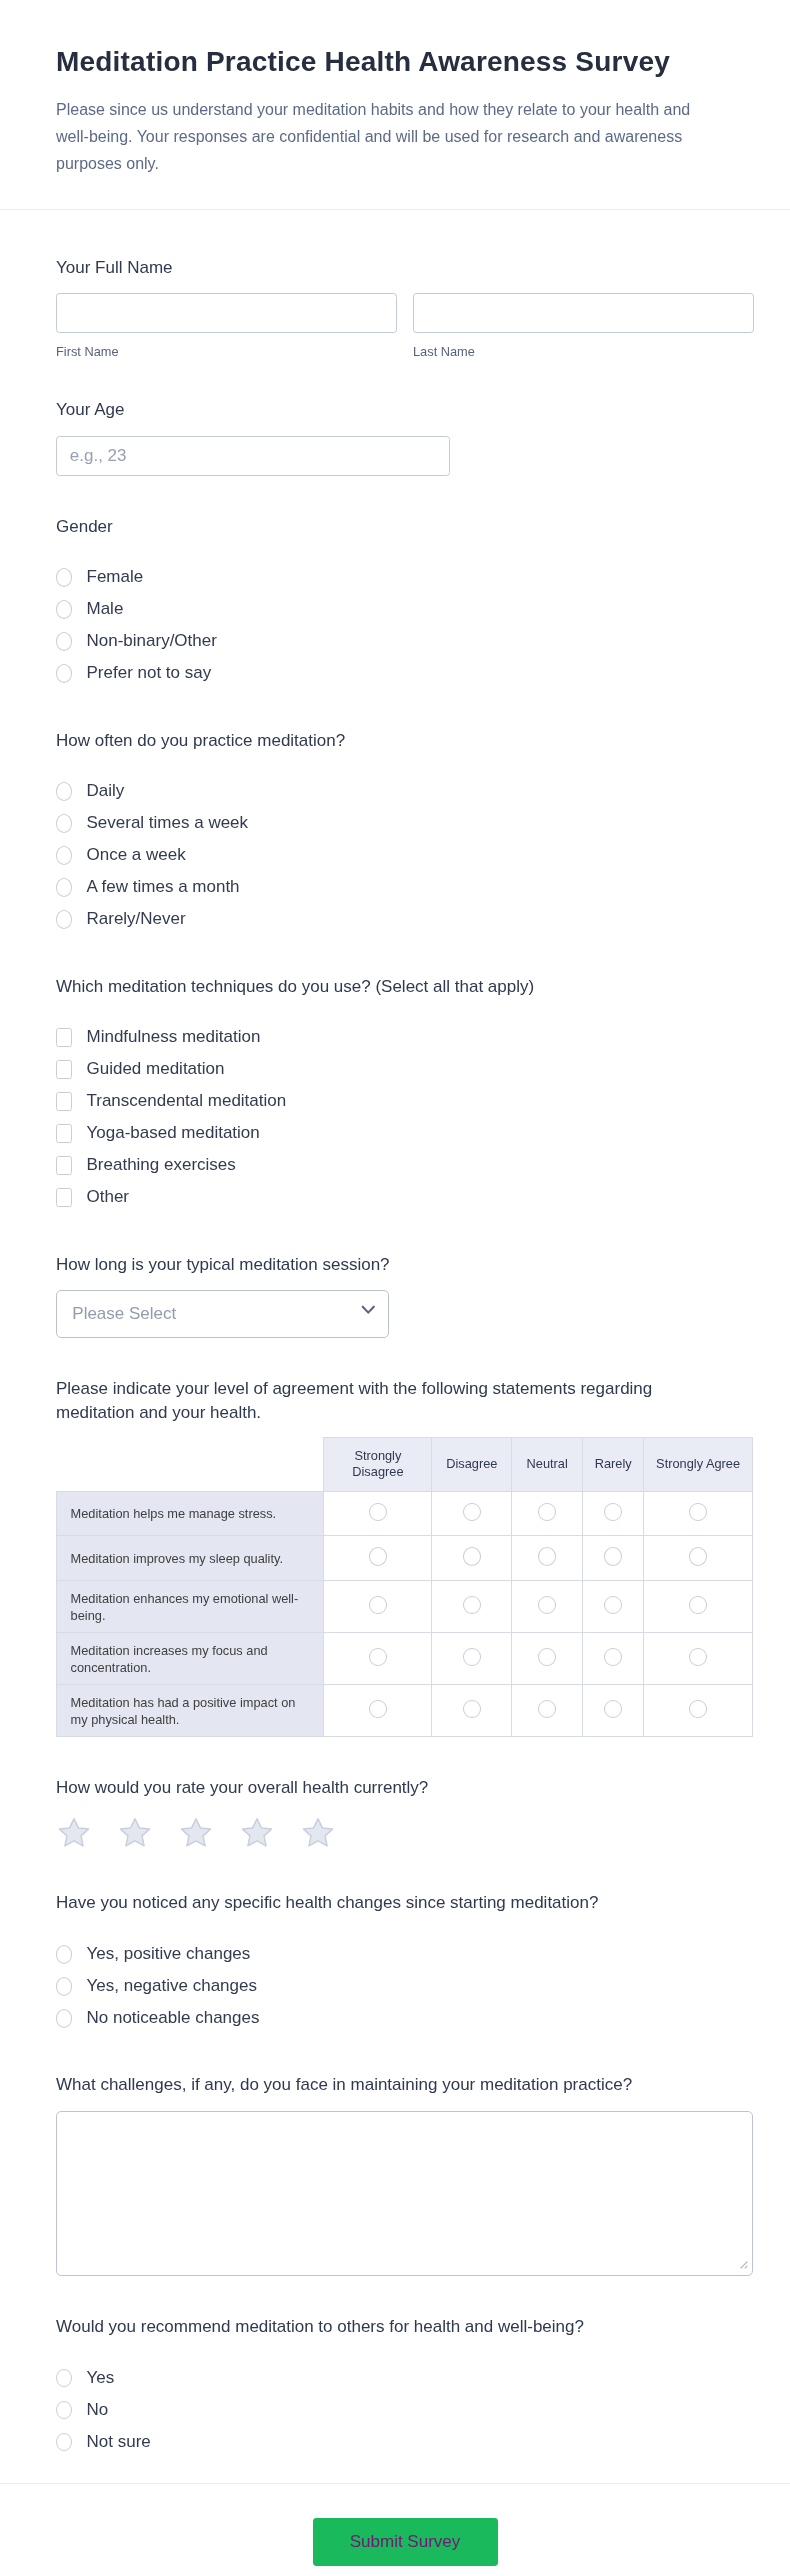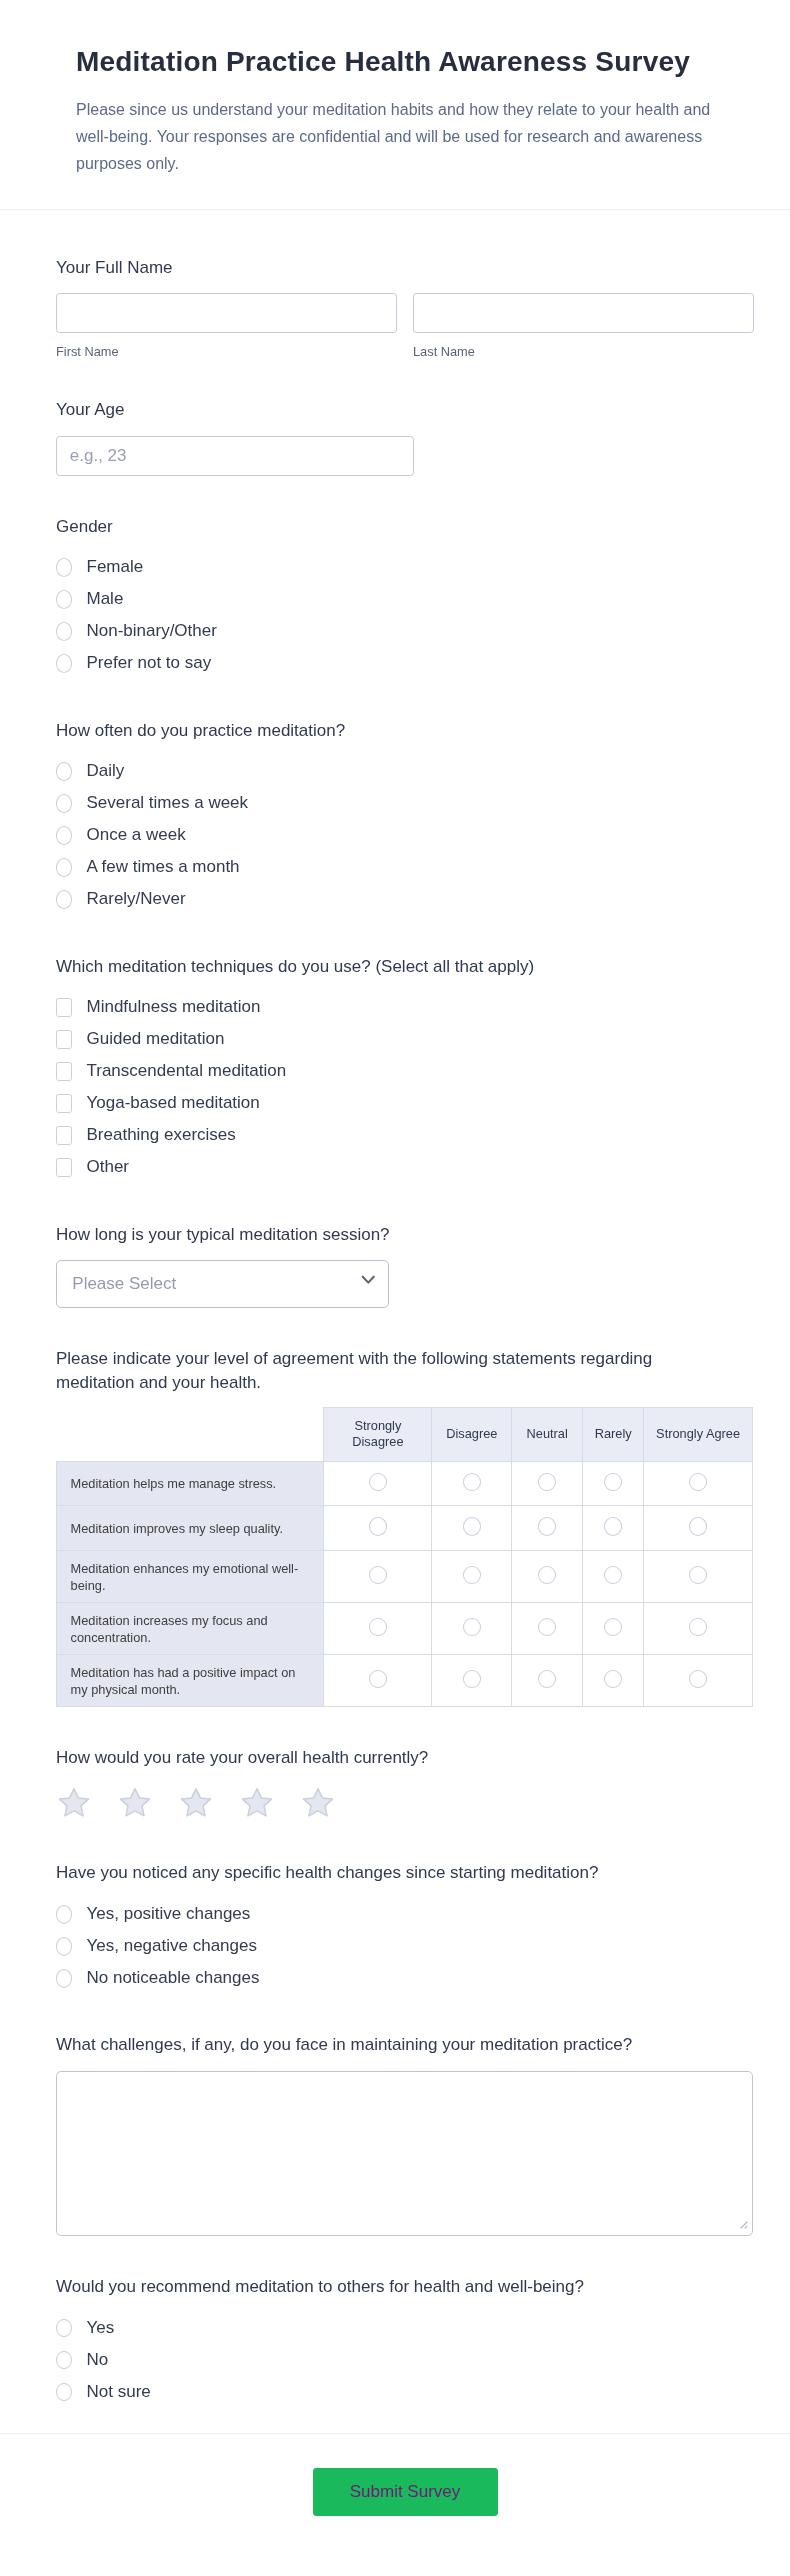--- a/index.html
+++ b/index.html
@@ -6,21 +6,21 @@
   html, body { background: #ffffff; }
   body {
     width: 791px;
     min-height: 2576px;
     margin: 0 auto;
     font-family: "Liberation Sans", "DejaVu Sans", sans-serif;
     color: #2f3749;
     background: #ffffff;
   }
   
-  .form-header { padding: 36px 56px 32px 76px; border-bottom: 0.9px solid #e9ebf2; }
+  .form-header { padding: 36px 56px 32px 56px; border-bottom: 0.9px solid #e9ebf2; }
   .form-title {
     font-size: 28px; line-height: 51px; font-weight: 700;
     color: #262e40; letter-spacing: 0.2px; max-width: 680px;
   }
   .form-desc {
     margin-top: 8.5px; font-size: 16px; line-height: 27px;
     color: #5c6a88; max-width: 636px; font-weight: 400;
   }
   
   .form-body { padding: 0 37px 0 56px; }
@@ -32,24 +32,24 @@
   }
   
   .row-2col { display: flex; gap: 16px; margin-top: 13.6px; }
   .col { flex: 1; }
   .text-input {
     width: 100%; height: 40px; border: 0.9px solid #c3cad9; border-radius: 3.4px;
     background: #fff; font-size: 17px; color: #2f3950; padding: 0 12.8px;
     font-family: "Liberation Sans", sans-serif; outline: none;
   }
   .text-input::placeholder { color: #98a1b3; }
-  .short { width: 358px; }
+  .short { width: 394px; }
   .sublabel { margin-top: 11px; font-size: 12.8px; color: #57637d; }
   
-  .opts { margin-top: 13px; }
+  .opts { margin-top: 23px; }
   .opt { display: flex; align-items: center; height: 32px; cursor: pointer; }
   .radio, .checkbox {
     flex: 0 0 auto; width: 16px; height: 18.7px; background: #fff;
     border: 1.3px solid #c8cedb; margin-right: 14.5px; display: inline-block;
   }
   .radio { border-radius: 50%; }
   .checkbox { border-radius: 2.6px; }
   .opt-label { font-size: 17px; color: #323b4f; line-height: 20.4px; }
   
   .select-box {
@@ -264,21 +264,21 @@
         </tr>
         <tr>
           <td class="row-label">Meditation increases my focus and concentration.</td>
           <td class="cell"><span class="radio"></span></td>
           <td class="cell"><span class="radio"></span></td>
           <td class="cell"><span class="radio"></span></td>
           <td class="cell"><span class="radio"></span></td>
           <td class="cell"><span class="radio"></span></td>
         </tr>
         <tr>
-          <td class="row-label">Meditation has had a positive impact on my physical month.</td>
+          <td class="row-label">Meditation has had a positive impact on my physical health.</td>
           <td class="cell"><span class="radio"></span></td>
           <td class="cell"><span class="radio"></span></td>
           <td class="cell"><span class="radio"></span></td>
           <td class="cell"><span class="radio"></span></td>
           <td class="cell"><span class="radio"></span></td>
         </tr>
       </tbody>
     </table>
   </div>
 

